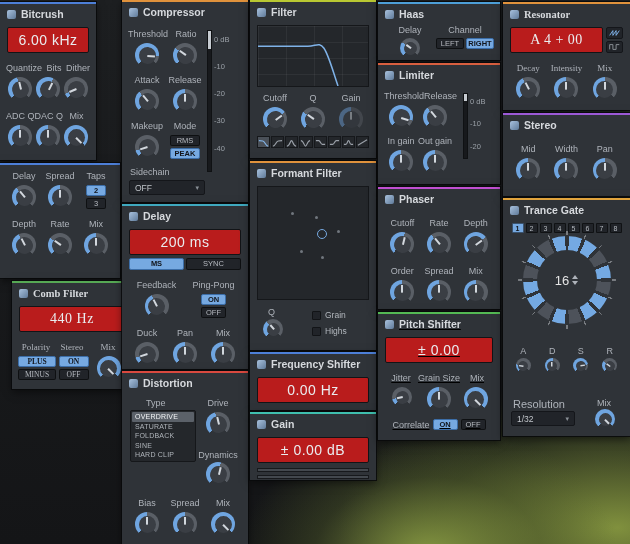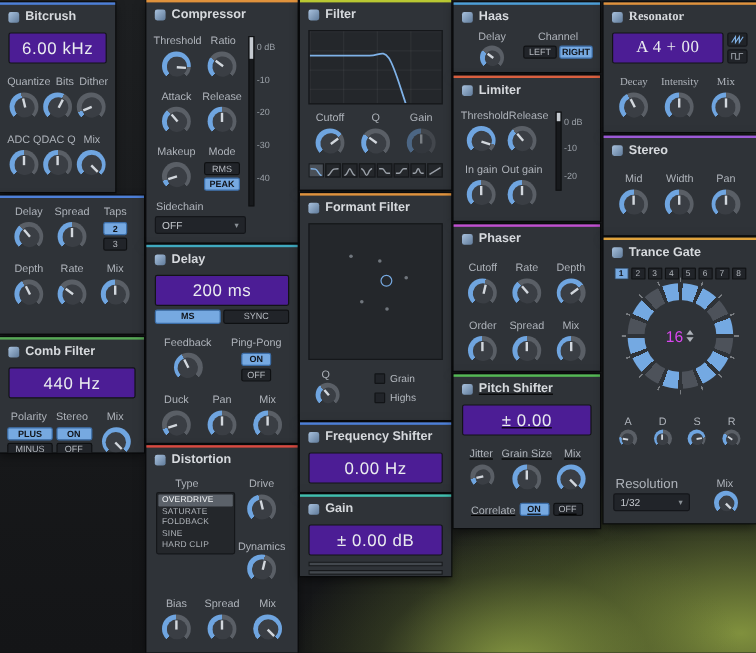--- a/index.html
+++ b/index.html
@@ -11,21 +11,21 @@
       radial-gradient(190px 130px at 68% 102%, rgba(150,170,72,.85), rgba(95,110,48,.35) 60%, transparent 100%),
       radial-gradient(280px 150px at 98% 97%, rgba(140,158,66,.9), rgba(85,100,42,.35) 65%, transparent 100%),
       radial-gradient(200px 220px at 102% 30%, rgba(70,92,46,.45), transparent 70%),
       linear-gradient(#1d1f21,#141517);
   }
   .mod{position:absolute;background:#2f3338;border-top:2px solid #666;overflow:hidden;
        box-shadow:0 0 0 1px rgba(8,9,10,.85), 0 3px 8px rgba(0,0,0,.5);}
   .hd{display:flex;align-items:center;gap:5px;height:18px;padding:0 7px;margin-top:1px;}
   .ic{width:9px;height:9px;border-radius:2px;background:linear-gradient(135deg,#a9c2de,#5f7a99);flex:none;}
   .ttl{font-size:10.5px;font-weight:bold;color:#d6d9dd;white-space:nowrap;}
-  .disp{margin:4px 7px 0;height:26px;background:#4c1d95;border:1px solid #121417;border-radius:2px;
+  .disp{margin:4px 7px 0;height:26px;background:#b91c1c;border:1px solid #121417;border-radius:2px;
         color:#eaecef;font-size:14px;display:flex;align-items:center;justify-content:center;letter-spacing:.5px;}
   .lrow{display:flex;margin:10px 6px 0;font-size:9px;color:#aeb3ba;line-height:11px;}
   .lrow span{flex:1;text-align:center;white-space:nowrap;}
   .krow{display:flex;margin:3px 6px 0;}
   .kcell{flex:1;display:flex;justify-content:center;align-items:flex-start;}
   .kn{position:relative;width:24px;height:24px;border-radius:50%;
       background:conic-gradient(from 225deg, var(--ac,#6fa5e0) 0 calc(var(--v,.5)*270deg),
                  #5a5f66 calc(var(--v,.5)*270deg) 270deg, transparent 270deg 360deg);}
   .kn::after{content:"";position:absolute;inset:3.5px;border-radius:50%;
       transform:rotate(calc(-135deg + var(--v,.5)*270deg));
@@ -43,21 +43,21 @@
       justify-content:space-between;padding:0 5px;font-size:8.5px;color:#c2c6cb;}
   .dd .arr{font-size:7px;color:#8a9096;}
   .vmeter{position:absolute;width:5px;background:#17191c;border:1px solid #0f1113;}
   .vmeter::after{content:"";position:absolute;left:0;right:0;top:0;background:#c6cbd1;}
   #cmp-meter::after{height:13%;} #lim-meter::after{height:11%;}
   .vscale{position:absolute;display:flex;flex-direction:column;justify-content:space-between;
           font-size:7.5px;color:#9aa0a7;line-height:1;text-align:left;}
   
   #m-bitcrush{left:0;top:2px;width:96px;height:158px;}
   #m-chorus{left:0;top:163px;width:120px;height:115px;}
-  #m-comb{left:0;top:281px;width:120px;height:96px;}
+  #m-comb{left:12px;top:281px;width:120px;height:108px;font-family:Liberation Serif, serif;}
   #m-compressor{left:122px;top:0;width:126px;height:202px;}
   #m-delay{left:122px;top:204px;width:126px;height:165px;}
   #m-distortion{left:122px;top:371px;width:126px;height:173px;}
   #m-filter{left:250px;top:0;width:126px;height:158px;}
   #m-formant{left:250px;top:161px;width:126px;height:189px;}
   #m-freqshift{left:250px;top:352px;width:126px;height:58px;}
   #m-gain{left:250px;top:412px;width:126px;height:68px;}
   #m-haas{left:378px;top:2px;width:122px;height:58px;}
   #m-limiter{left:378px;top:63px;width:122px;height:121px;}
   #m-phaser{left:378px;top:187px;width:122px;height:122px;}
@@ -136,21 +136,21 @@
        background:#212429;color:#b2b7bd;border:1px solid rgba(0,0,0,.5);border-radius:1px;}
   .pat.on{background:#76a9e1;color:#11141a;font-weight:bold;}
   .ringwrap{position:absolute;top:36px;left:50%;transform:translateX(-50%);width:88px;height:88px;}
   .ringwrap::before{content:"";position:absolute;inset:-5px;border-radius:50%;
       background:repeating-conic-gradient(from -0.75deg, rgba(230,234,238,.4) 0 1.5deg, transparent 1.5deg 22.5deg);
       -webkit-mask:radial-gradient(circle, transparent 0 45px, #000 45px);
       mask:radial-gradient(circle, transparent 0 45px, #000 45px);}
   .ring{position:absolute;inset:0;border-radius:50%;background:#4d525a;}
   .ringhole{position:absolute;inset:14px;background:#2f3338;border-radius:50%;
             display:flex;align-items:center;justify-content:center;gap:3px;}
-  .steps{font-size:13px;color:#d946ef;}
+  .steps{font-size:13px;color:#e5e5e5;}
   .spin{display:flex;flex-direction:column;gap:2px;}
   .spin .up{width:0;height:0;border-left:3px solid transparent;border-right:3px solid transparent;border-bottom:4px solid #aeb3ba;}
   .spin .dn{width:0;height:0;border-left:3px solid transparent;border-right:3px solid transparent;border-top:4px solid #aeb3ba;}
   .adsr-l{position:absolute;left:6px;right:6px;top:146px;display:flex;font-size:9px;color:#aeb3ba;}
   .adsr-l span{flex:1;text-align:center;}
   .adsr-k{position:absolute;left:6px;right:6px;top:158px;display:flex;}
   .res-lbl{position:absolute;left:10px;top:198px;font-size:11px;color:#aeb3ba;}
   .res-dd{position:absolute;left:8px;top:211px;width:64px;}
   .tmix-lbl{position:absolute;right:19px;top:198px;font-size:9px;color:#aeb3ba;}
   .tmix-kn{position:absolute;right:15px;top:209px;}

